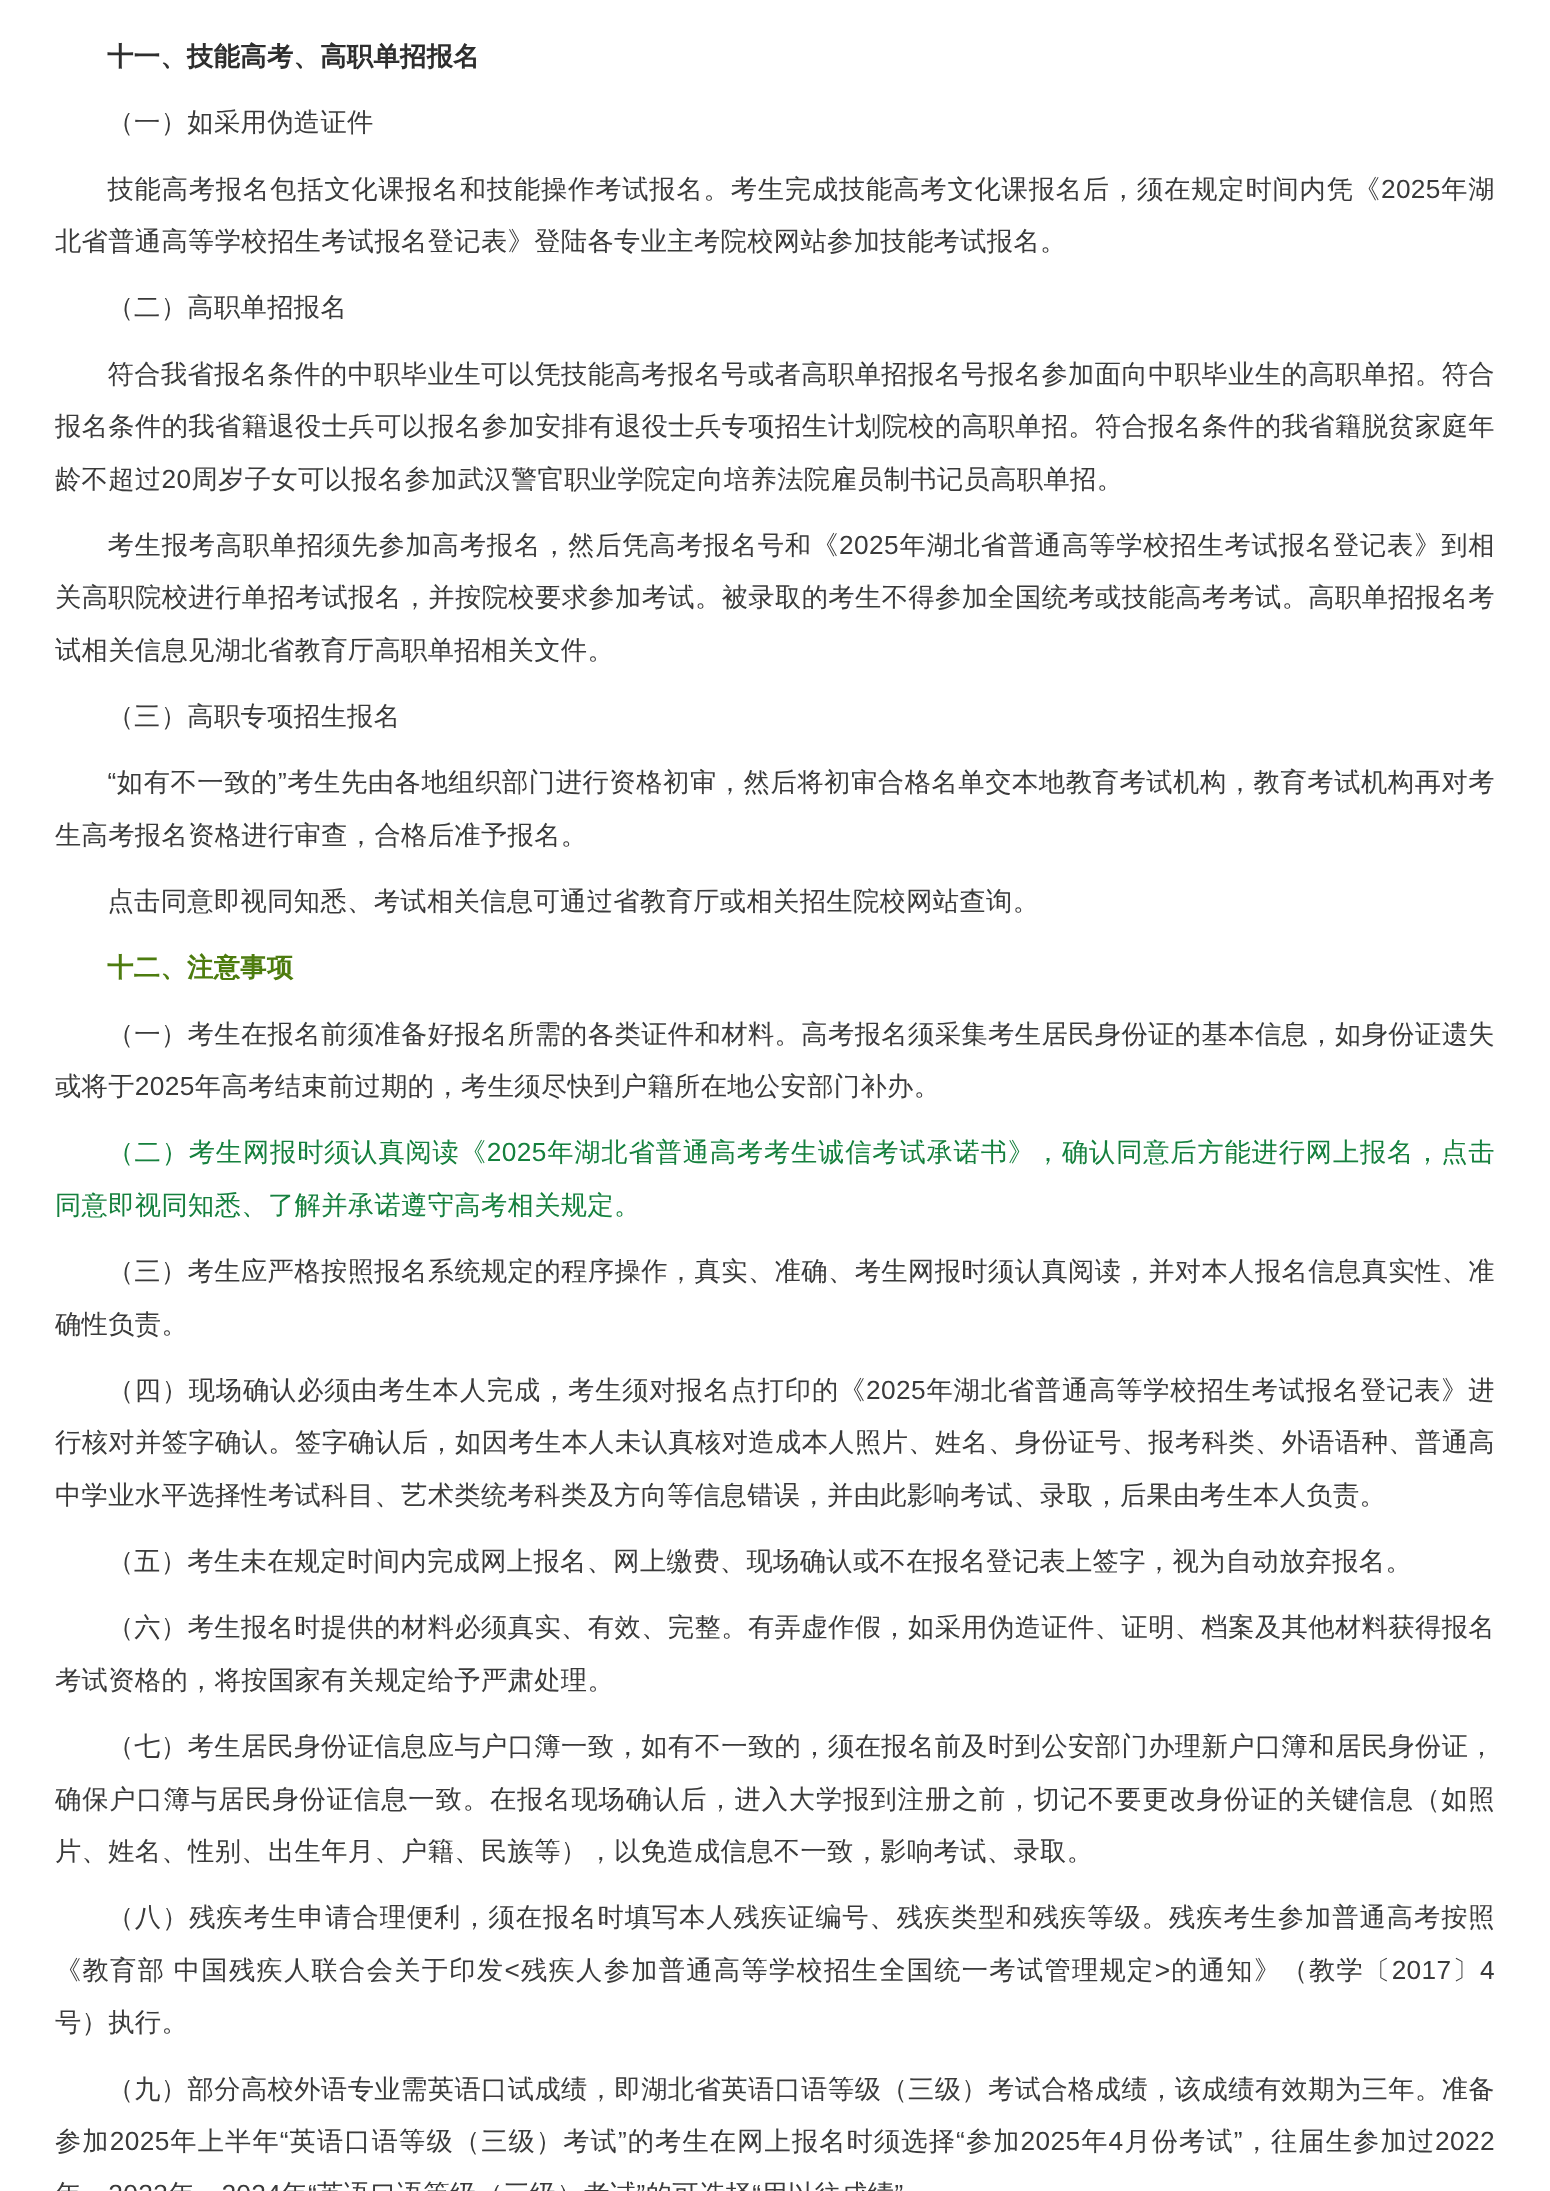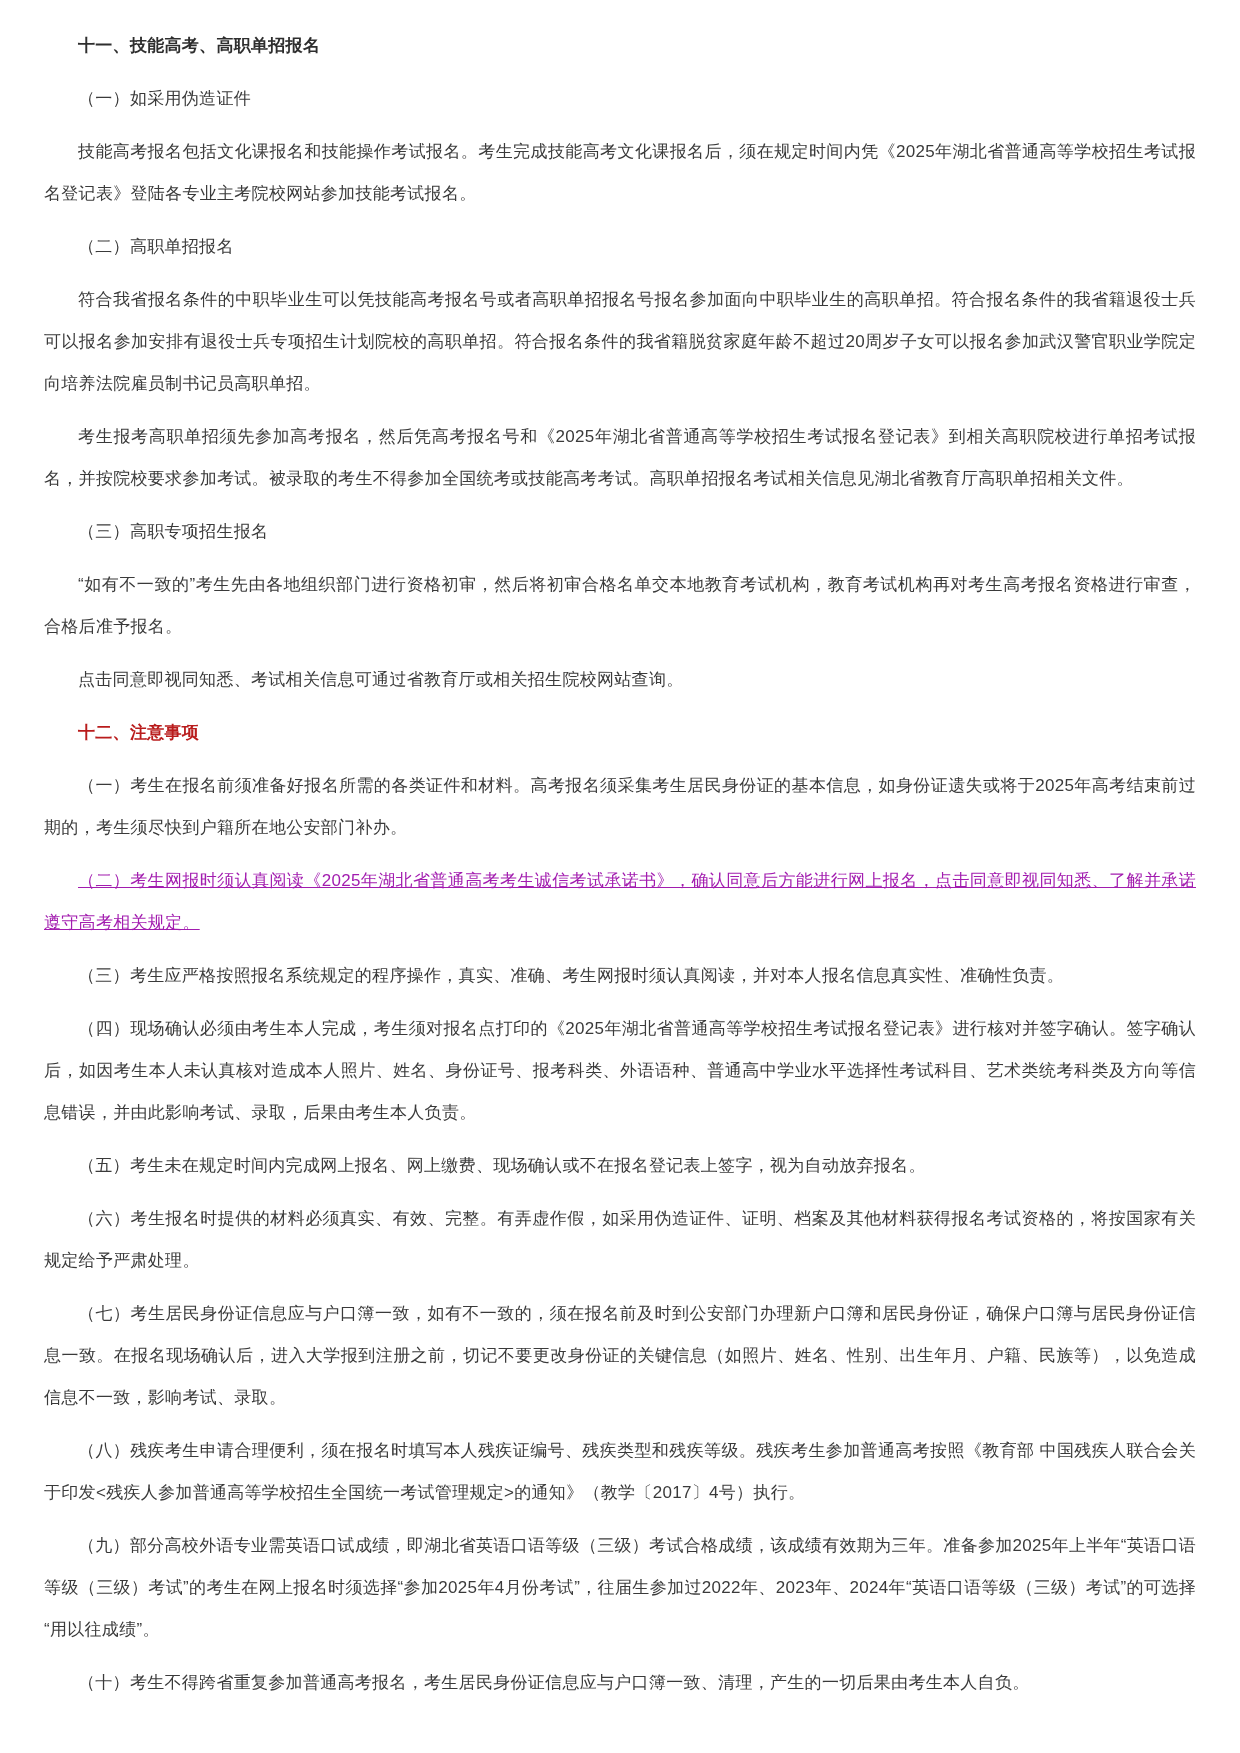--- a/index.html
+++ b/index.html
@@ -10,21 +10,21 @@
   body {
     width: 1240px;
     min-height: 1753px;
     font-family: "Liberation Sans", "DejaVu Sans", sans-serif;
     -webkit-font-smoothing: antialiased;
   }
   .doc {
     padding: 25px 44px 46px 44px;
   }
   .block {
-    font-size: 17px;
+    font-size: 21px;
     line-height: 42px;
     margin: 0 0 11px 0;
     color: #3a3a3a;
     text-indent: 2em;
     text-align: justify;
     font-weight: 400;
     letter-spacing: 0.3px;
     word-break: break-all;
   }
   .heading {
@@ -41,23 +41,23 @@
 <div class="doc" id="doc" style="background: rgb(255, 255, 255);">
     <h2 class="block heading" style="color: rgb(46, 46, 46);">十一、技能高考、高职单招报名</h2>
     <p class="block subheading" style="color: rgb(58, 58, 58);">（一）如采用伪造证件</p>
     <p class="block paragraph" style="color: rgb(58, 58, 58);">技能高考报名包括文化课报名和技能操作考试报名。考生完成技能高考文化课报名后，须在规定时间内凭《2025年湖北省普通高等学校招生考试报名登记表》登陆各专业主考院校网站参加技能考试报名。</p>
     <p class="block subheading" style="color: rgb(58, 58, 58);">（二）高职单招报名</p>
     <p class="block paragraph" style="color: rgb(58, 58, 58);">符合我省报名条件的中职毕业生可以凭技能高考报名号或者高职单招报名号报名参加面向中职毕业生的高职单招。符合报名条件的我省籍退役士兵可以报名参加安排有退役士兵专项招生计划院校的高职单招。符合报名条件的我省籍脱贫家庭年龄不超过20周岁子女可以报名参加武汉警官职业学院定向培养法院雇员制书记员高职单招。</p>
     <p class="block paragraph" style="color: rgb(58, 58, 58);">考生报考高职单招须先参加高考报名，然后凭高考报名号和《2025年湖北省普通高等学校招生考试报名登记表》到相关高职院校进行单招考试报名，并按院校要求参加考试。被录取的考生不得参加全国统考或技能高考考试。高职单招报名考试相关信息见湖北省教育厅高职单招相关文件。</p>
     <p class="block subheading" style="color: rgb(58, 58, 58);">（三）高职专项招生报名</p>
     <p class="block paragraph" style="color: rgb(58, 58, 58);">“如有不一致的”考生先由各地组织部门进行资格初审，然后将初审合格名单交本地教育考试机构，教育考试机构再对考生高考报名资格进行审查，合格后准予报名。</p>
     <p class="block paragraph" style="color: rgb(58, 58, 58);">点击同意即视同知悉、考试相关信息可通过省教育厅或相关招生院校网站查询。</p>
-    <h2 class="block heading" style="color: #b91c1c;">十二、注意事项</h2>
+    <h2 class="block heading" style="color: #4d7c0f;">十二、注意事项</h2>
     <p class="block paragraph" style="color: rgb(58, 58, 58);">（一）考生在报名前须准备好报名所需的各类证件和材料。高考报名须采集考生居民身份证的基本信息，如身份证遗失或将于2025年高考结束前过期的，考生须尽快到户籍所在地公安部门补办。</p>
-    <p class="block paragraph" style="color: #a21caf; text-decoration: underline;">（二）考生网报时须认真阅读《2025年湖北省普通高考考生诚信考试承诺书》，确认同意后方能进行网上报名，点击同意即视同知悉、了解并承诺遵守高考相关规定。</p>
+    <p class="block paragraph" style="color: #15803d;">（二）考生网报时须认真阅读《2025年湖北省普通高考考生诚信考试承诺书》，确认同意后方能进行网上报名，点击同意即视同知悉、了解并承诺遵守高考相关规定。</p>
     <p class="block paragraph" style="color: rgb(58, 58, 58);">（三）考生应严格按照报名系统规定的程序操作，真实、准确、考生网报时须认真阅读，并对本人报名信息真实性、准确性负责。</p>
     <p class="block paragraph" style="color: rgb(58, 58, 58);">（四）现场确认必须由考生本人完成，考生须对报名点打印的《2025年湖北省普通高等学校招生考试报名登记表》进行核对并签字确认。签字确认后，如因考生本人未认真核对造成本人照片、姓名、身份证号、报考科类、外语语种、普通高中学业水平选择性考试科目、艺术类统考科类及方向等信息错误，并由此影响考试、录取，后果由考生本人负责。</p>
     <p class="block paragraph" style="color: rgb(58, 58, 58);">（五）考生未在规定时间内完成网上报名、网上缴费、现场确认或不在报名登记表上签字，视为自动放弃报名。</p>
     <p class="block paragraph" style="color: rgb(58, 58, 58);">（六）考生报名时提供的材料必须真实、有效、完整。有弄虚作假，如采用伪造证件、证明、档案及其他材料获得报名考试资格的，将按国家有关规定给予严肃处理。</p>
     <p class="block paragraph" style="color: rgb(58, 58, 58);">（七）考生居民身份证信息应与户口簿一致，如有不一致的，须在报名前及时到公安部门办理新户口簿和居民身份证，确保户口簿与居民身份证信息一致。在报名现场确认后，进入大学报到注册之前，切记不要更改身份证的关键信息（如照片、姓名、性别、出生年月、户籍、民族等），以免造成信息不一致，影响考试、录取。</p>
     <p class="block paragraph" style="color: rgb(58, 58, 58);">（八）残疾考生申请合理便利，须在报名时填写本人残疾证编号、残疾类型和残疾等级。残疾考生参加普通高考按照《教育部 中国残疾人联合会关于印发&lt;残疾人参加普通高等学校招生全国统一考试管理规定&gt;的通知》（教学〔2017〕4号）执行。</p>
     <p class="block paragraph" style="color: rgb(58, 58, 58);">（九）部分高校外语专业需英语口试成绩，即湖北省英语口语等级（三级）考试合格成绩，该成绩有效期为三年。准备参加2025年上半年“英语口语等级（三级）考试”的考生在网上报名时须选择“参加2025年4月份考试”，往届生参加过2022年、2023年、2024年“英语口语等级（三级）考试”的可选择“用以往成绩”。</p>
     <p class="block paragraph" style="color: rgb(58, 58, 58);">（十）考生不得跨省重复参加普通高考报名，考生居民身份证信息应与户口簿一致、清理，产生的一切后果由考生本人自负。</p>
   </div>
 

